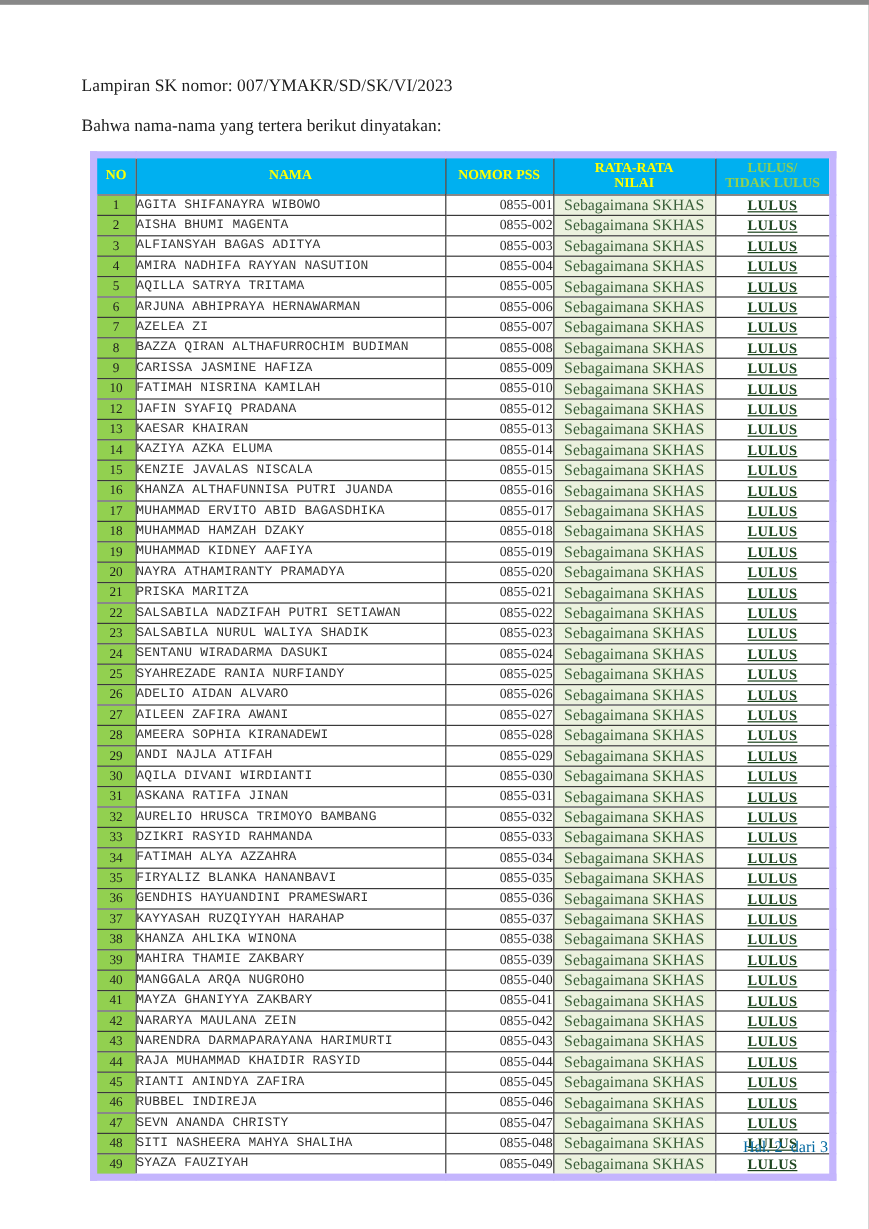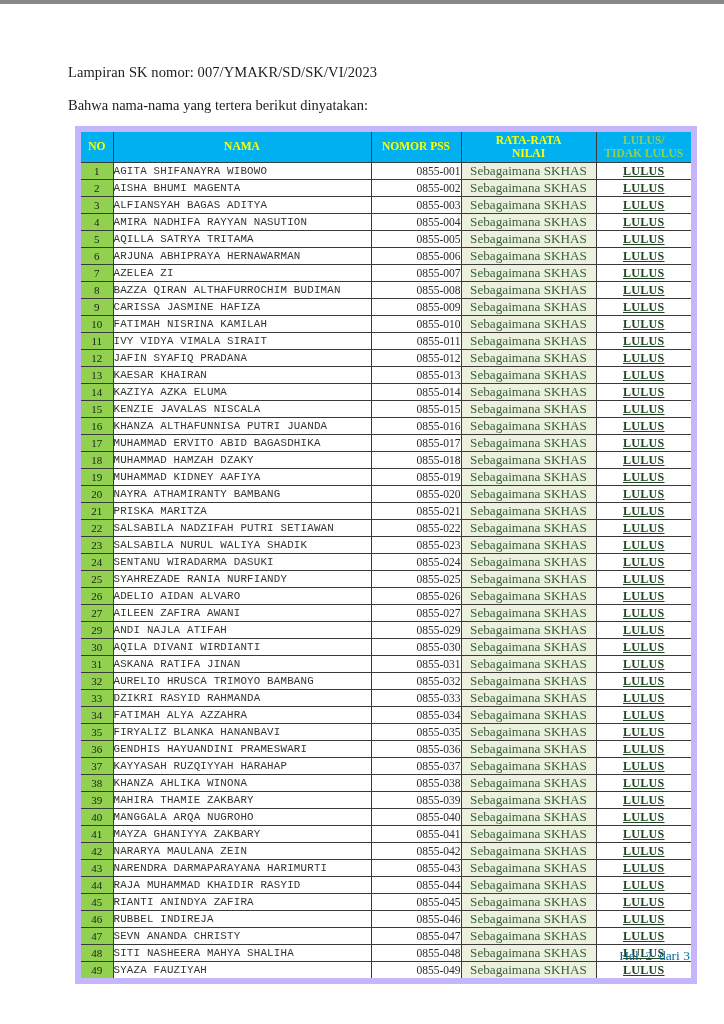--- a/index.html
+++ b/index.html
@@ -195,27 +195,20 @@
     </tr>
 
     <tr>
       <td class="no-cell">10</td>
       <td class="nama-cell">FATIMAH NISRINA KAMILAH</td>
       <td class="nomor-cell">0855-010</td>
       <td class="nilai-cell">Sebagaimana SKHAS</td>
       <td class="status-cell">LULUS</td>
     </tr>
 
-    <tr>
-      <td class="no-cell">11</td>
-      <td class="nama-cell">IVY VIDYA VIMALA SIRAIT</td>
-      <td class="nomor-cell">0855-011</td>
-      <td class="nilai-cell">Sebagaimana SKHAS</td>
-      <td class="status-cell">LULUS</td>
-    </tr>
 
     <tr>
       <td class="no-cell">12</td>
       <td class="nama-cell">JAFIN SYAFIQ PRADANA</td>
       <td class="nomor-cell">0855-012</td>
       <td class="nilai-cell">Sebagaimana SKHAS</td>
       <td class="status-cell">LULUS</td>
     </tr>
 
     <tr>
@@ -269,21 +262,21 @@
     <tr>
       <td class="no-cell">19</td>
       <td class="nama-cell">MUHAMMAD KIDNEY AAFIYA</td>
       <td class="nomor-cell">0855-019</td>
       <td class="nilai-cell">Sebagaimana SKHAS</td>
       <td class="status-cell">LULUS</td>
     </tr>
 
     <tr>
       <td class="no-cell">20</td>
-      <td class="nama-cell">NAYRA ATHAMIRANTY BAMBANG</td>
+      <td class="nama-cell">NAYRA ATHAMIRANTY PRAMADYA</td>
       <td class="nomor-cell">0855-020</td>
       <td class="nilai-cell">Sebagaimana SKHAS</td>
       <td class="status-cell">LULUS</td>
     </tr>
 
     <tr>
       <td class="no-cell">21</td>
       <td class="nama-cell">PRISKA MARITZA</td>
       <td class="nomor-cell">0855-021</td>
       <td class="nilai-cell">Sebagaimana SKHAS</td>
@@ -331,20 +324,27 @@
     </tr>
 
     <tr>
       <td class="no-cell">27</td>
       <td class="nama-cell">AILEEN ZAFIRA AWANI</td>
       <td class="nomor-cell">0855-027</td>
       <td class="nilai-cell">Sebagaimana SKHAS</td>
       <td class="status-cell">LULUS</td>
     </tr>
 
+    <tr>
+      <td class="no-cell">28</td>
+      <td class="nama-cell">AMEERA SOPHIA KIRANADEWI</td>
+      <td class="nomor-cell">0855-028</td>
+      <td class="nilai-cell">Sebagaimana SKHAS</td>
+      <td class="status-cell">LULUS</td>
+    </tr>
 
     <tr>
       <td class="no-cell">29</td>
       <td class="nama-cell">ANDI NAJLA ATIFAH</td>
       <td class="nomor-cell">0855-029</td>
       <td class="nilai-cell">Sebagaimana SKHAS</td>
       <td class="status-cell">LULUS</td>
     </tr>
 
     <tr>

